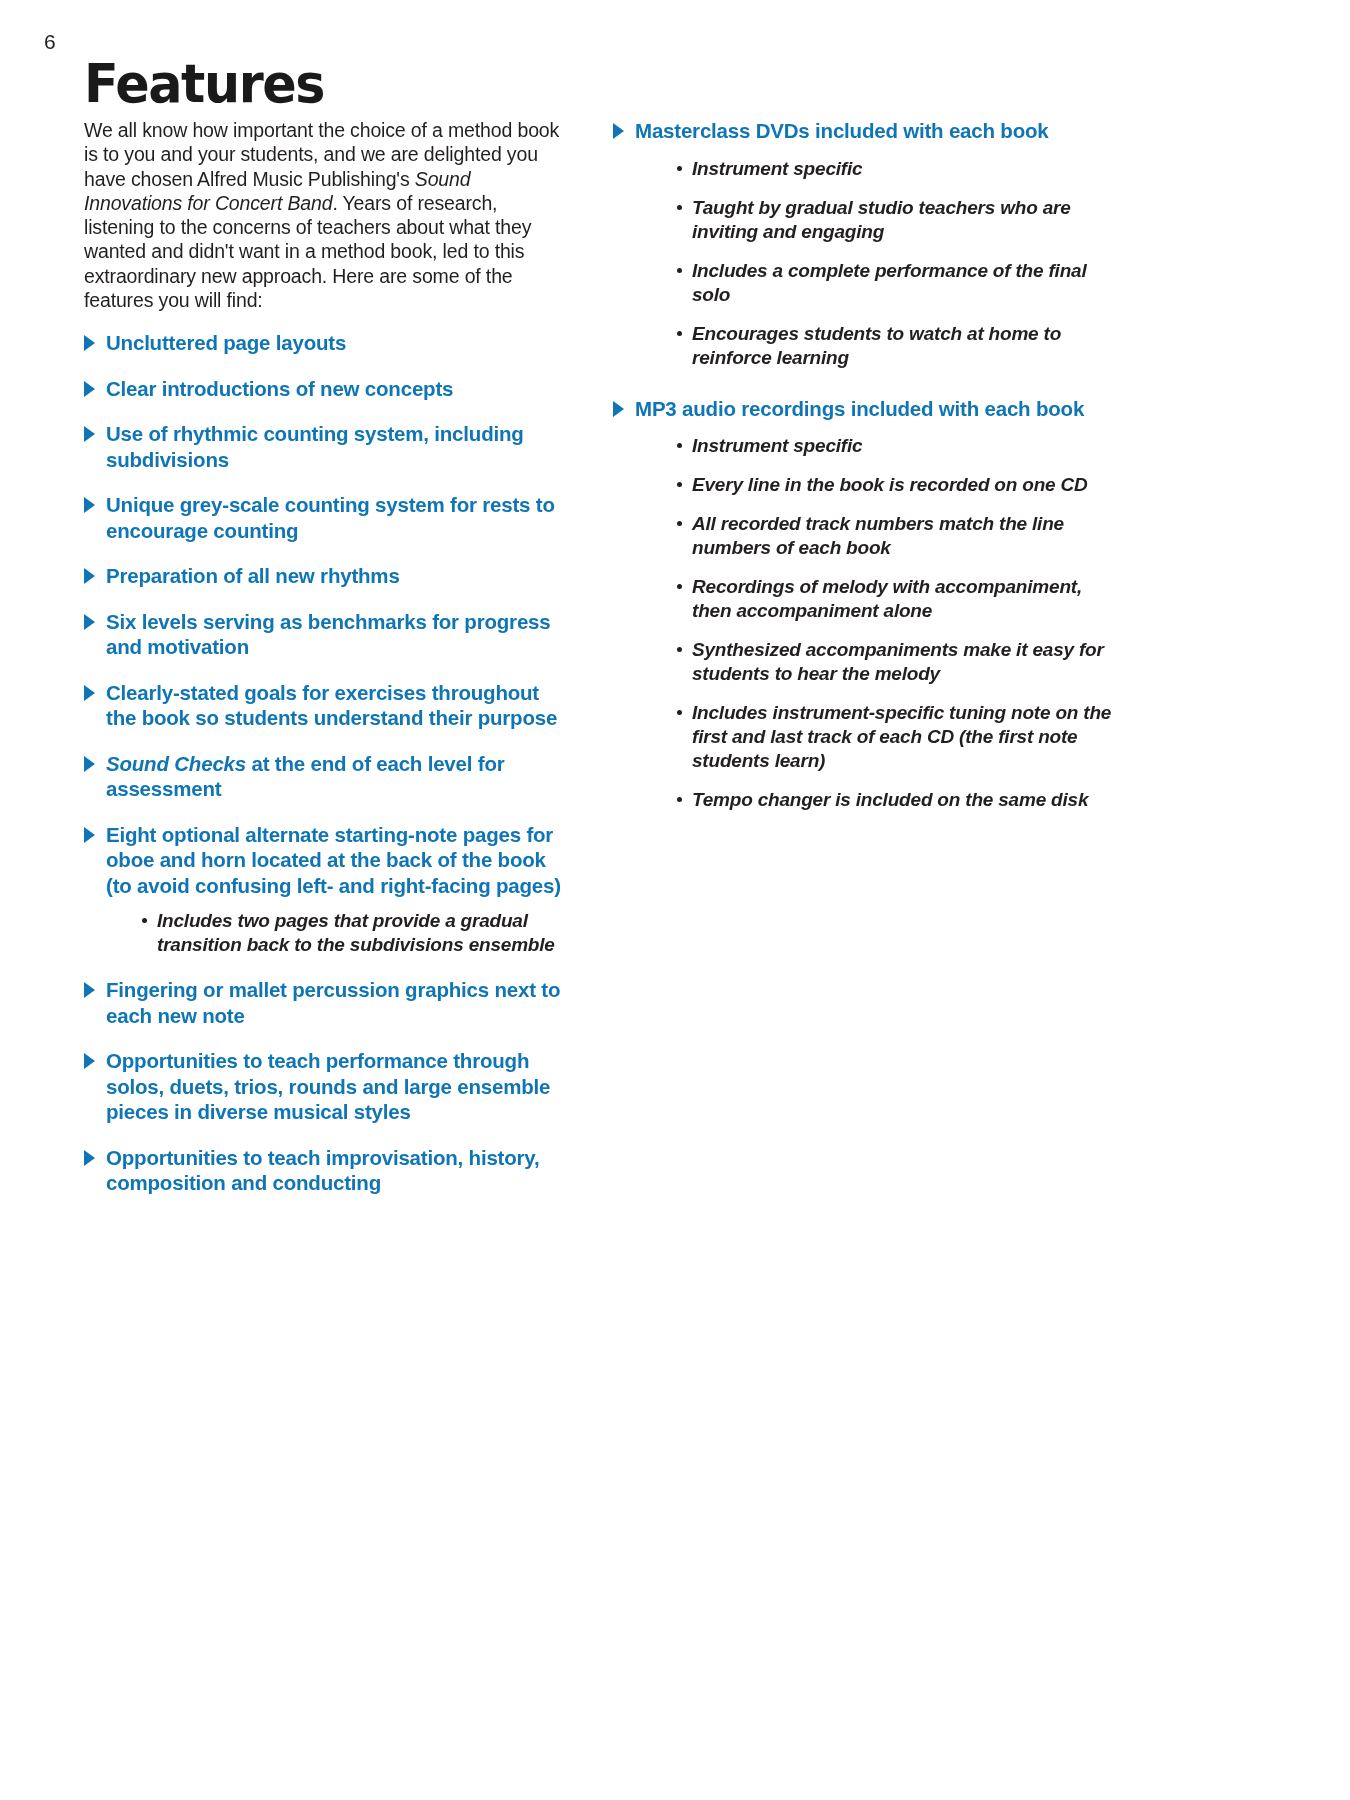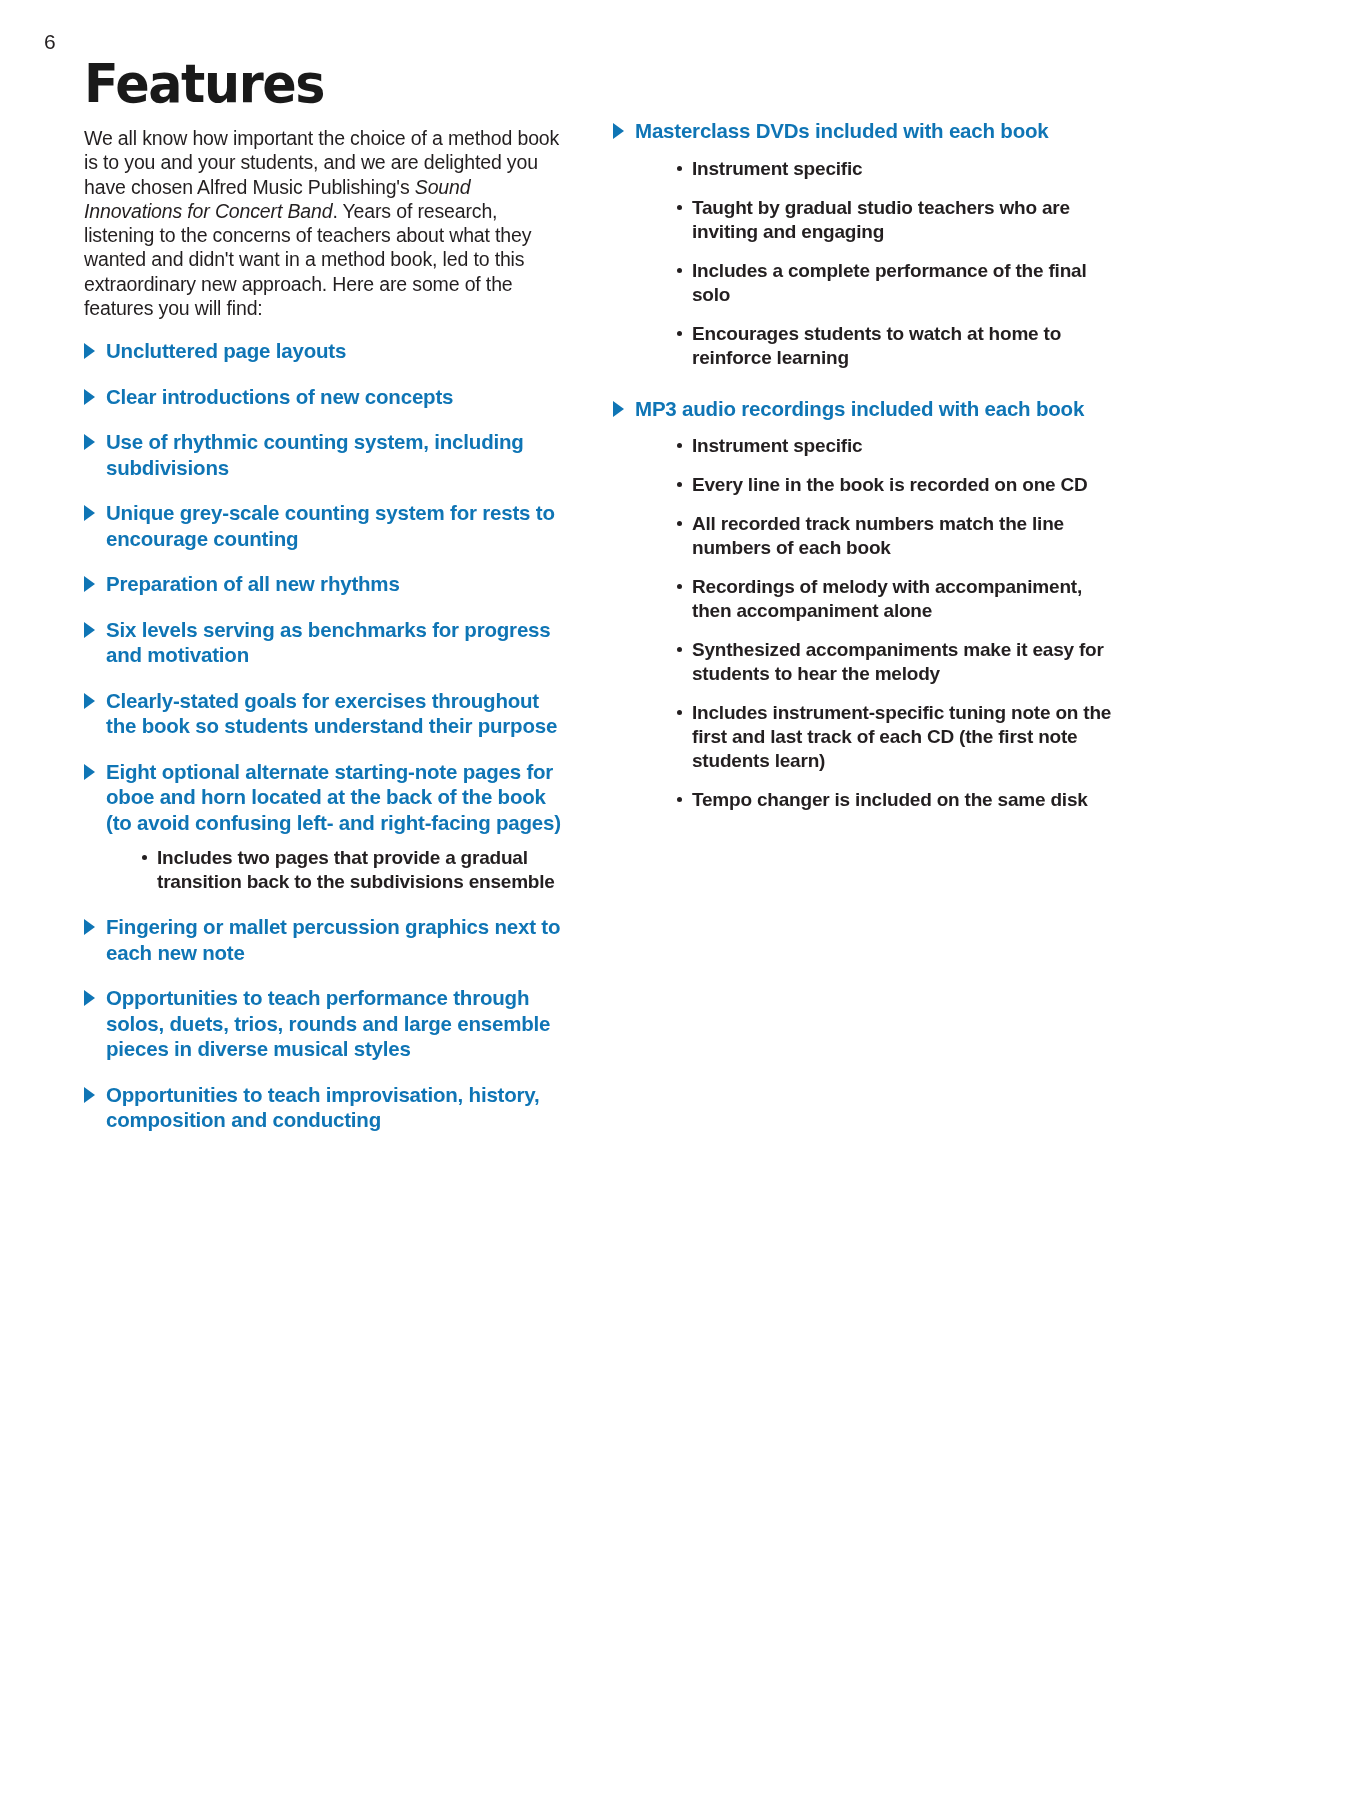--- a/index.html
+++ b/index.html
@@ -50,21 +50,21 @@
   .columns {
     position: absolute;
     left: 0;
     top: 118px;
     width: 1350px;
   }
 
   .col-left {
     position: absolute;
     left: 84px;
-    top: 8px;
+    top: 0;
     width: 482px;
   }
 
   .col-right {
     position: absolute;
     left: 613px;
     top: 0;
     width: 500px;
   }
 
@@ -114,20 +114,21 @@
   
   .col-left ul.arrow-list {
     margin-top: 12px;
   }
 
   
   ul.dot-list {
     list-style: none;
     margin: 10px 0 0 0;
     padding: 0 0 0 36px;
+    font-style: italic;
   }
   ul.dot-list > li {
     position: relative;
     padding-left: 15px;
     margin-top: 11px;
     color: #231f20;
     font-family: "Liberation Sans", sans-serif;
     font-weight: bold;
     font-size: 19px;
     line-height: 24px;
@@ -211,20 +212,24 @@
         <li>
           <span class="arrow"></span>
           <span class="txt">Six levels serving as benchmarks for progress and motivation</span>
         </li>
 
         <li>
           <span class="arrow"></span>
           <span class="txt">Clearly-stated goals for exercises throughout the book so students understand their purpose</span>
         </li>
 
+        <li>
+          <span class="arrow"></span>
+          <span class="txt"><em>Sound Checks</em><span> at the end of each level for assessment</span></span>
+        </li>
 
         <li>
           <span class="arrow"></span>
           <span class="txt">Eight optional alternate starting-note pages for oboe and horn located at the back of the book (to avoid confusing left- and right-facing pages)</span>
           <ul class="dot-list">
             <li>
               <span class="dot"></span>
               <span>Includes two pages that provide a gradual transition back to the subdivisions ensemble</span>
             </li>
           </ul>

